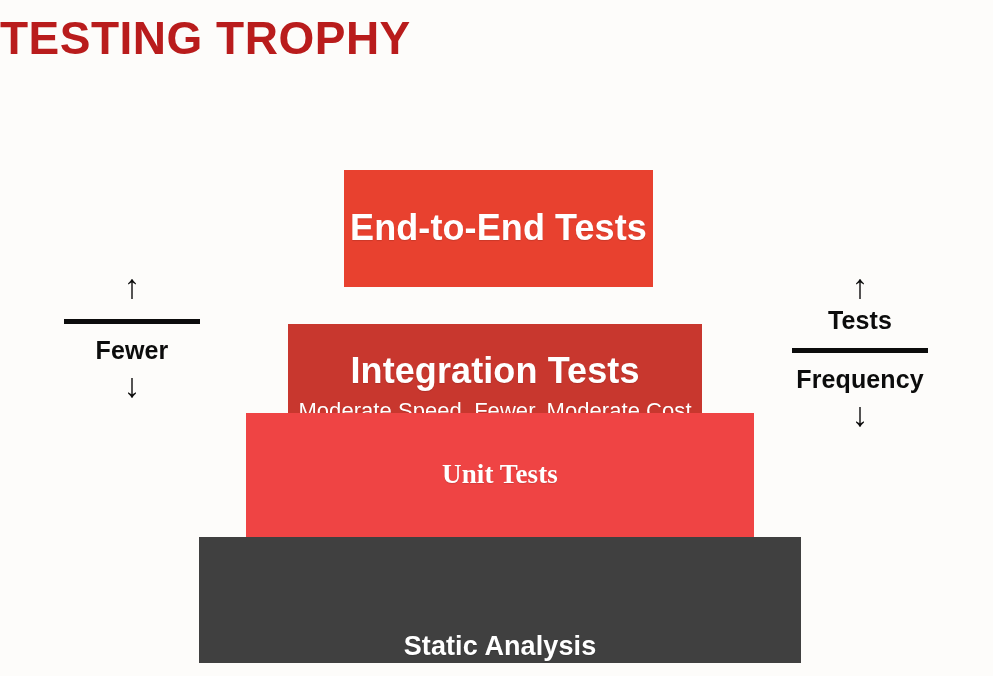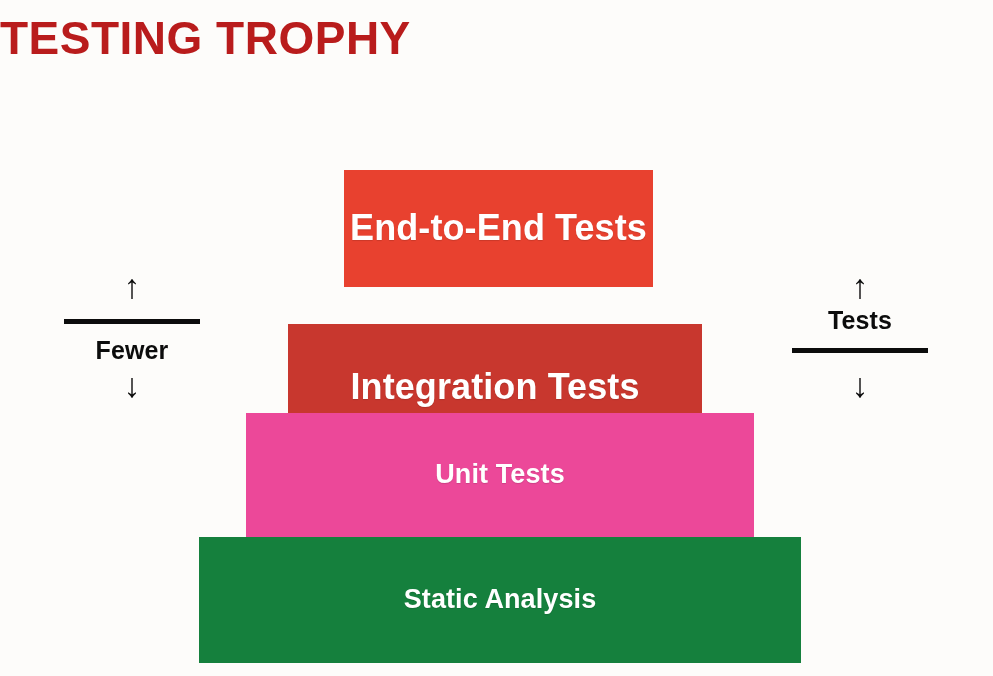--- a/index.html
+++ b/index.html
@@ -141,39 +141,41 @@
   <div id="title">TESTING TROPHY</div>
 
   <div id="pyramid">
 
     <div class="tier" id="tier-e2e" style="background: rgb(232, 65, 47);">
       <div class="tier-title">End-to-End Tests</div>
     </div>
 
     <div class="tier" id="tier-integration" style="background: rgb(200, 55, 46);">
       <div class="tier-title">Integration Tests</div>
+      <div class="tier-sub">Moderate Speed, Fewer, Moderate Cost</div>
     </div>
 
-    <div class="tier" id="tier-unit" style="background: #ec4899;">
+    <div class="tier" id="tier-unit" style="background: #ef4444; font-family: Liberation Serif, serif;">
       <div class="tier-title">Unit Tests</div>
     </div>
 
-    <div class="tier" id="tier-static" style="background: #15803d;">
+    <div class="tier" id="tier-static" style="background: #404040; justify-content: flex-end;">
       <div class="tier-title">Static Analysis</div>
     </div>
 
   </div>
 
   <div class="side-group" id="side-left">
     <div class="arrow arrow-up">↑</div>
     <div class="side-rule"></div>
     <div class="side-label">Fewer</div>
     <div class="arrow arrow-down">↓</div>
   </div>
 
   <div class="side-group" id="side-right">
     <div class="arrow arrow-up">↑</div>
     <div class="side-label">Tests</div>
     <div class="side-rule"></div>
+    <div class="side-label">Frequency</div>
     <div class="arrow arrow-down">↓</div>
   </div>
 
 </div>
 
 </body></html>

